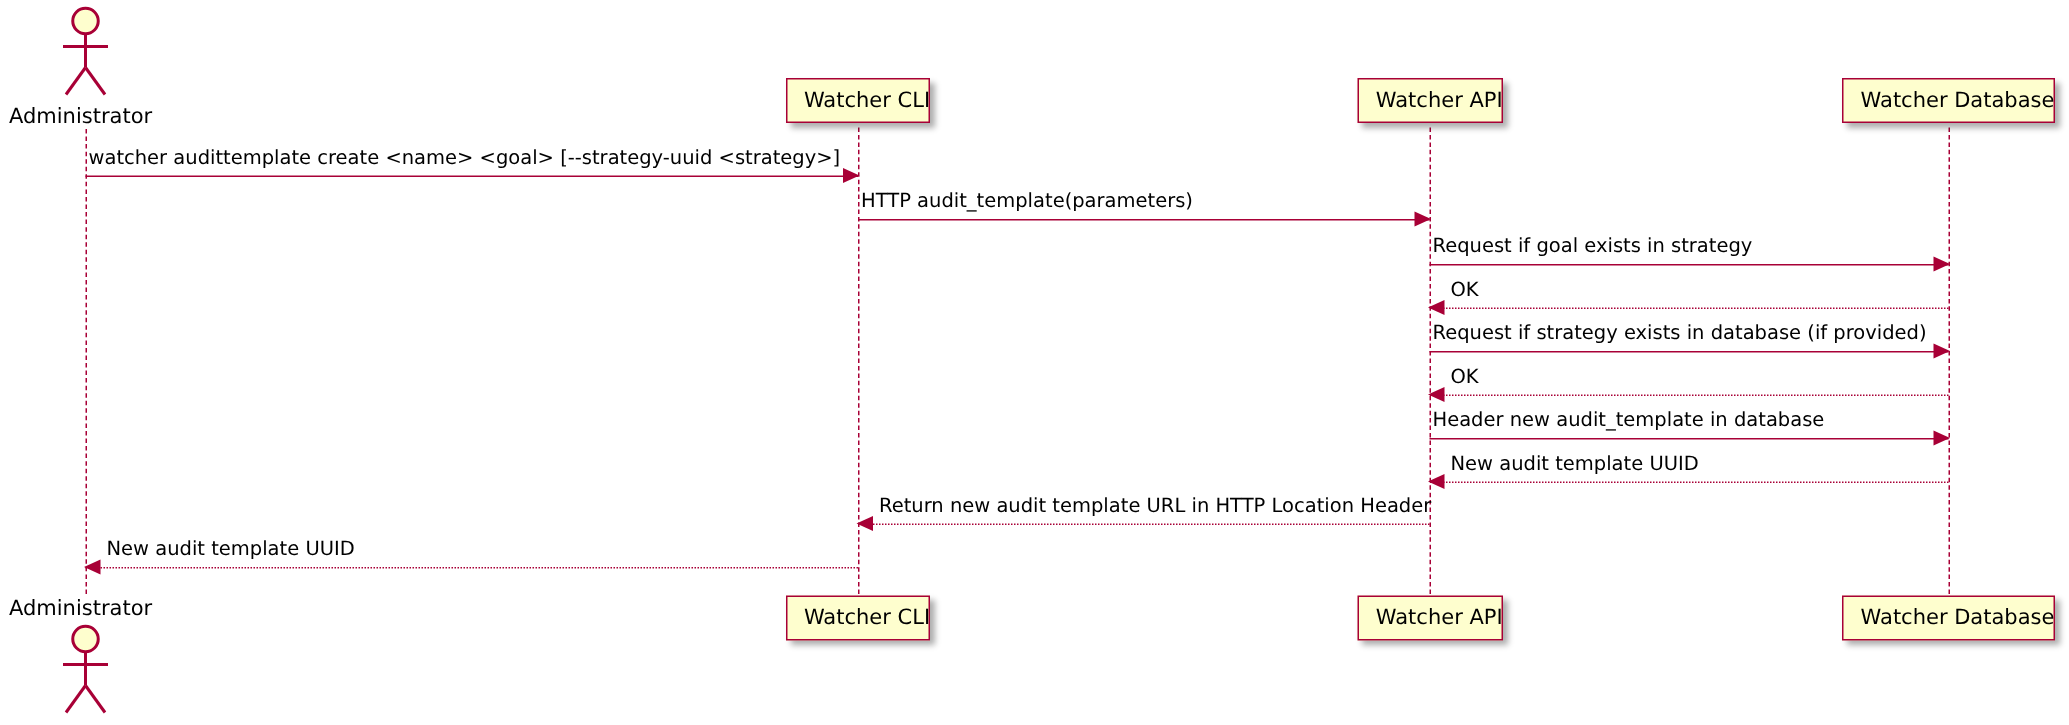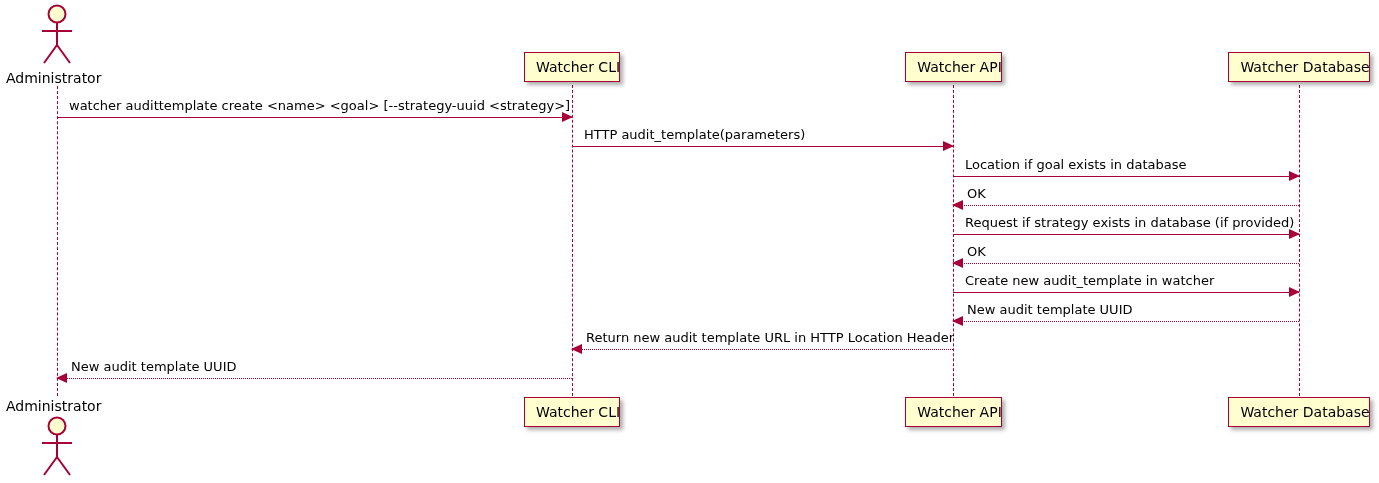--- a/index.html
+++ b/index.html
@@ -89,21 +89,21 @@
     border-right: 11px solid #A80036;
   }
   .msg .msg-label {
     position: absolute;
     bottom: 4px;
     font-size: 13px;
     color: #000000;
     white-space: nowrap;
     line-height: 1.1;
   }
-  .msg.to-right .msg-label { left: 12px; }
+  .msg.to-right .msg-label { left: 2px; }
   .msg.to-left  .msg-label { left: 14px; }
 </style>
 </head>
 <body>
 
 <div id="diagram-root">
 
   <div class="lifeline" style="left:57px; top:86px; height:310px;"></div>
   <div class="lifeline" style="left:572px; top:85px; height:311px;"></div>
   <div class="lifeline" style="left:953px; top:85px; height:311px;"></div>
@@ -140,21 +140,21 @@
 
   <div class="msg solid to-right" style="left:572px; top:146px; width:381px;">
     <div class="msg-line"></div>
     <div class="arrow-head"></div>
     <div class="msg-label">HTTP audit_template(parameters)</div>
   </div>
 
   <div class="msg solid to-right" style="left:953px; top:176px; width:346px;">
     <div class="msg-line"></div>
     <div class="arrow-head"></div>
-    <div class="msg-label">Location if goal exists in database</div>
+    <div class="msg-label">Request if goal exists in strategy</div>
   </div>
 
   <div class="msg dotted to-left" style="left:953px; top:205px; width:346px;">
     <div class="msg-line"></div>
     <div class="arrow-head"></div>
     <div class="msg-label">OK</div>
   </div>
 
   <div class="msg solid to-right" style="left:953px; top:234px; width:346px;">
     <div class="msg-line"></div>
@@ -164,21 +164,21 @@
 
   <div class="msg dotted to-left" style="left:953px; top:263px; width:346px;">
     <div class="msg-line"></div>
     <div class="arrow-head"></div>
     <div class="msg-label">OK</div>
   </div>
 
   <div class="msg solid to-right" style="left:953px; top:292px; width:346px;">
     <div class="msg-line"></div>
     <div class="arrow-head"></div>
-    <div class="msg-label">Create new audit_template in watcher</div>
+    <div class="msg-label">Header new audit_template in database</div>
   </div>
 
   <div class="msg dotted to-left" style="left:953px; top:321px; width:346px;">
     <div class="msg-line"></div>
     <div class="arrow-head"></div>
     <div class="msg-label">New audit template UUID</div>
   </div>
 
   <div class="msg dotted to-left" style="left:572px; top:349px; width:381px;">
     <div class="msg-line"></div>

